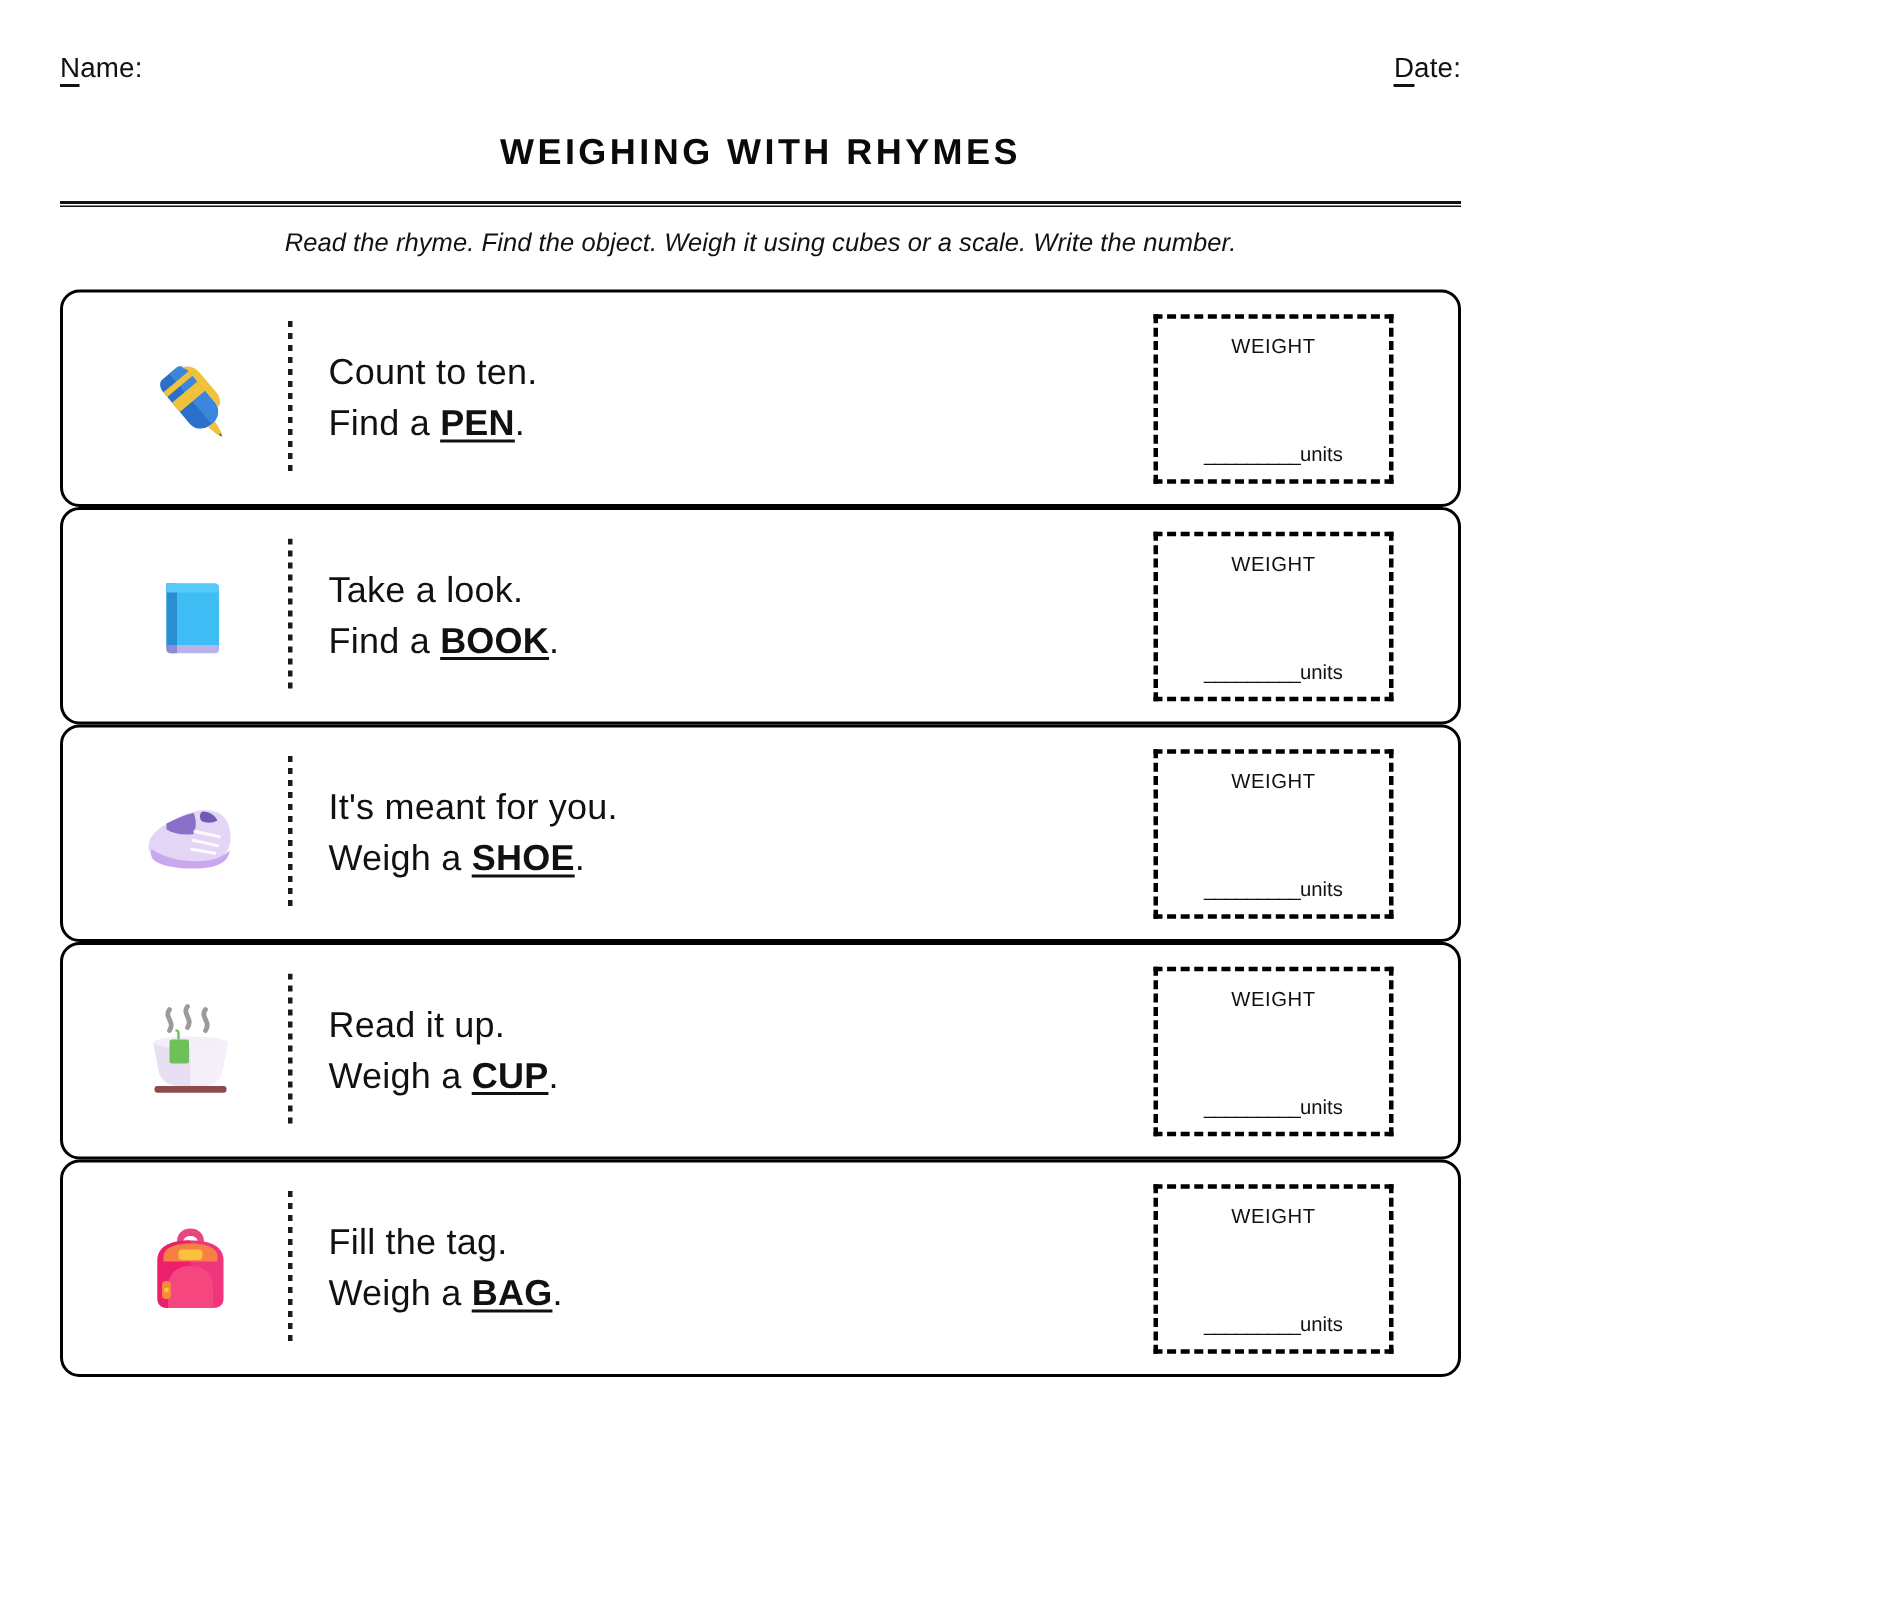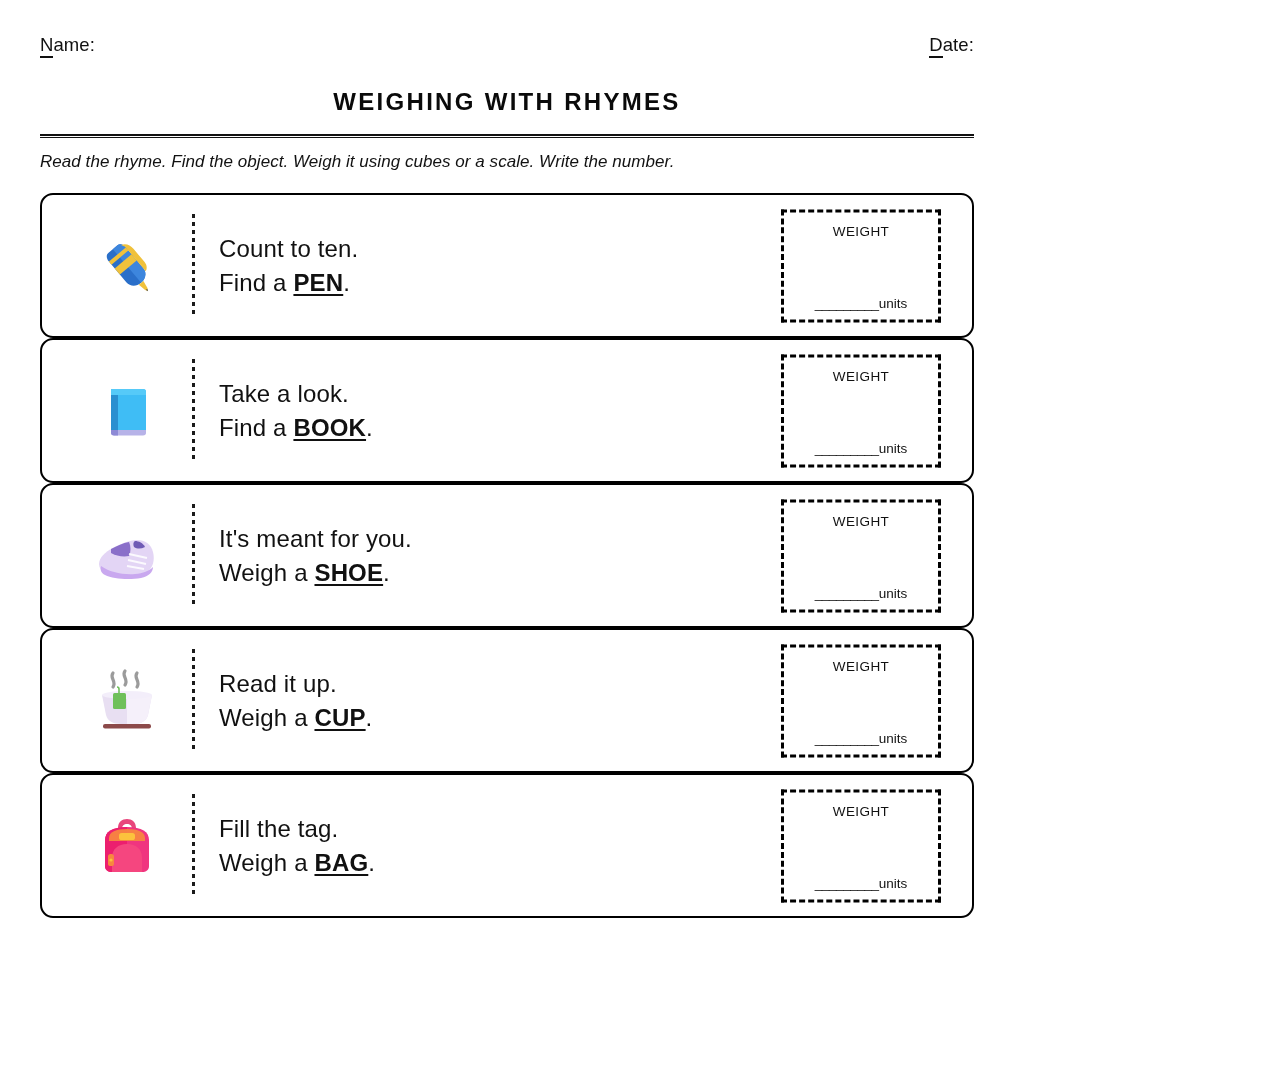--- a/index.html
+++ b/index.html
@@ -52,20 +52,21 @@
   }
 
   .double-rule {
     margin-top: 20px;
     border-top: 2.4px solid #111111;
     border-bottom: 1.1px solid #111111;
     height: 4px;
   }
 
   .subtitle {
+    text-align: center;
     font-style: italic;
     font-size: 17px;
     color: #121212;
     margin-top: 14px;
     letter-spacing: 0.05px;
   }
 
   
   .cards {
     margin-top: 21px;
@@ -114,21 +115,21 @@
   }
   .rhyme .keyword {
     font-weight: bold;
     text-decoration: underline;
     text-underline-offset: 2.5px;
     text-decoration-thickness: 2.4px;
   }
 
   .weight-box {
     position: absolute;
-    right: 31px;
+    right: 43px;
     top: 50%;
     transform: translateY(-50%);
     width: 160px;
     height: 113px;
     border: 3px dashed #000000;
     display: flex;
     flex-direction: column;
     justify-content: space-between;
     align-items: center;
     padding: 11px 7px 7px 7px;

